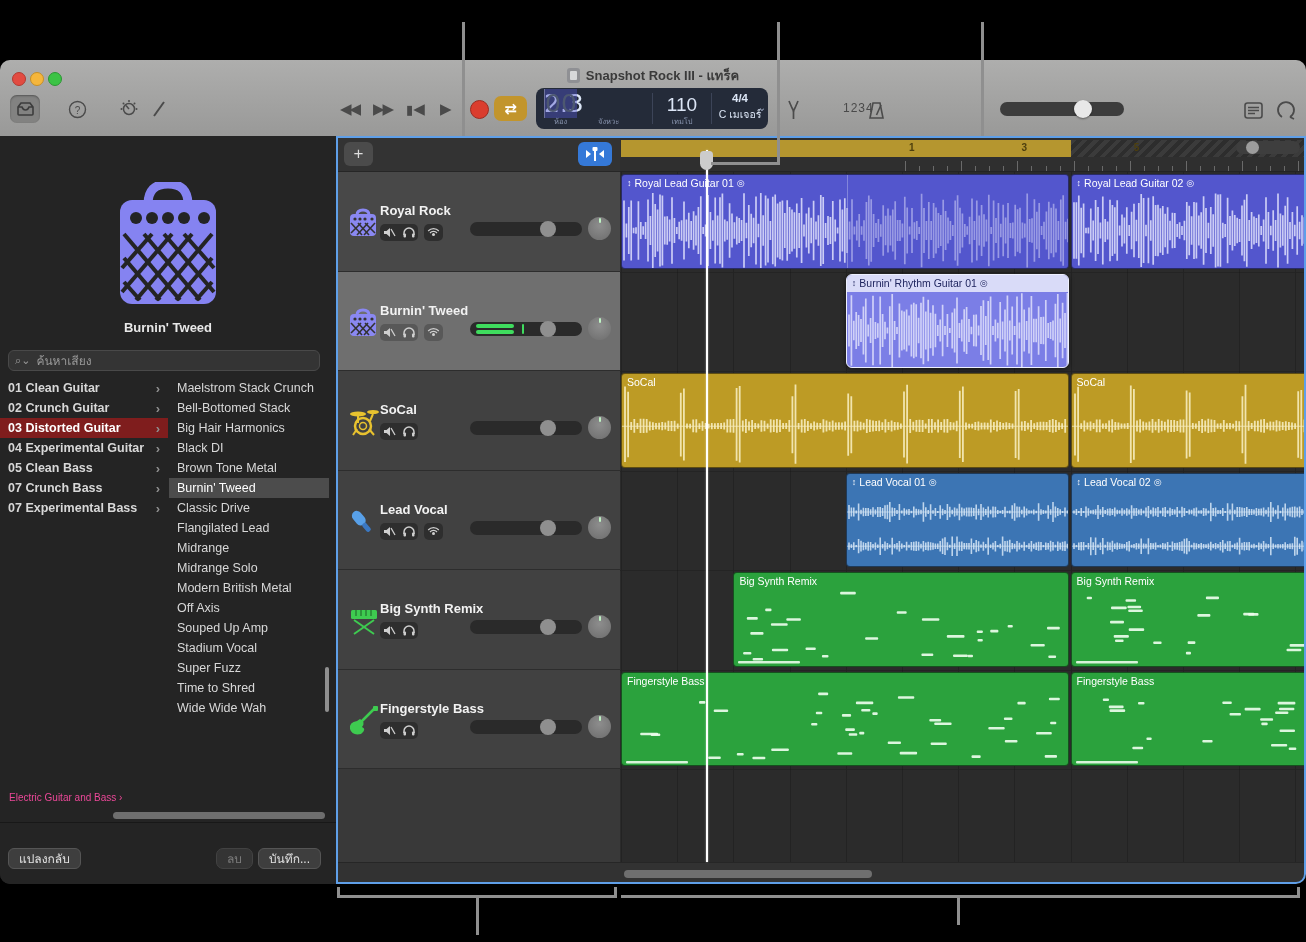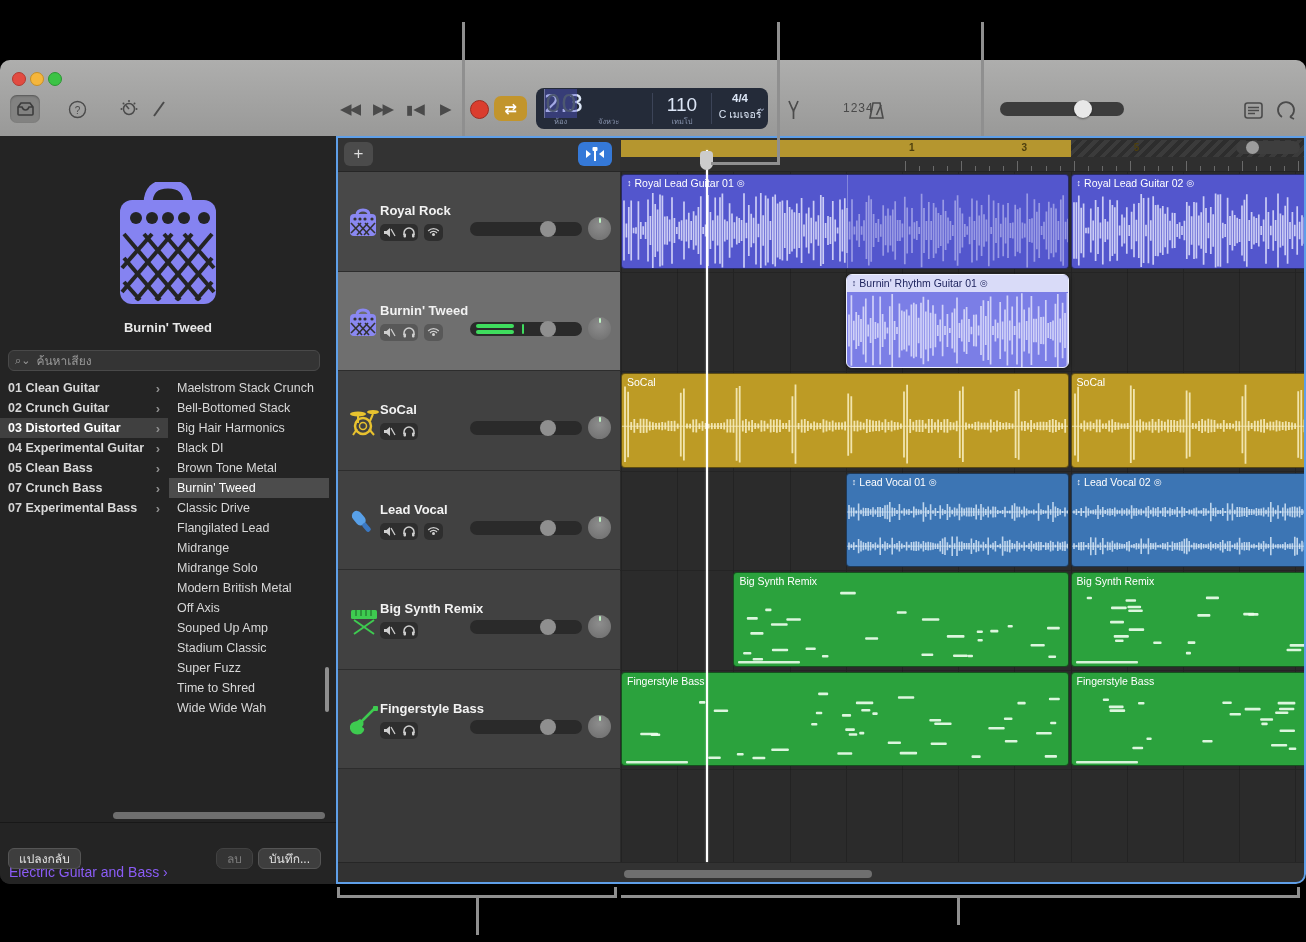--- a/index.html
+++ b/index.html
@@ -49,26 +49,26 @@
   #search{position:absolute;left:8px;top:214px;width:312px;height:21px;background:#343434;border:1px solid #494949;border-radius:6px;
           display:flex;align-items:center;padding:0 6px;box-sizing:border-box;gap:4px;}
   #search .mag{color:#9a9a9a;font-size:11px;}
   #search input{flex:1;background:transparent;border:none;outline:none;color:#bbb;font-size:12px;font-family:inherit;}
   #search input::placeholder{color:#9a9a9a;}
   #category-list{position:absolute;left:0;top:242px;width:168px;font-weight:bold;}
   #preset-list{position:absolute;left:169px;top:242px;width:160px;}
   .lib-row{height:20px;display:flex;align-items:center;padding:0 8px;font-size:12.5px;color:#d8d8d8;white-space:nowrap;}
   .lib-row .lab{flex:1;overflow:hidden;}
   .lib-row .chev{color:#8f8f8f;font-size:13px;}
-  #category-list .sel{background:#404040;color:#fff;}
+  #category-list .sel{background:#7f1d1d;color:#fff;}
   #preset-list .sel{background:#4c4c4c;color:#fff;}
   #preset-scroll{position:absolute;left:325px;top:531px;width:4px;height:45px;border-radius:2px;background:#8f8f8f;}
   #side-hscroll{position:absolute;left:113px;top:676px;width:212px;height:7px;border-radius:4px;background:#6e6e6e;}
   #side-footer-div{position:absolute;left:0;right:0;top:686px;height:1px;background:#181818;}
-  #breadcrumb{position:absolute;left:9px;top:728px;font-size:14px;color:#8b5cf6;}
+  #breadcrumb{position:absolute;left:9px;top:656px;font-size:10px;color:#ec4899;}
   .side-btn{position:absolute;top:712px;height:21px;border-radius:6px;background:#3e3e3e;border:1px solid #555;
             color:#e3e3e3;font-size:12px;display:flex;align-items:center;justify-content:center;padding:0 10px;box-sizing:border-box;}
   #btn-delete{background:#343434;border-color:#424242;color:#7d7d7d;}
   
   #tracks-area{position:absolute;left:336px;top:76px;width:970px;bottom:0;background:#2b2b2b;overflow:hidden;}
   #focus-ring{position:absolute;inset:0;border:2px solid #5f9fe8;border-radius:0 0 10px 0;z-index:50;pointer-events:none;}
   #tl-topbar{position:absolute;left:0;top:0;width:284px;height:36px;background:#333;border-bottom:1px solid #262626;box-sizing:border-box;}
   #add-track{position:absolute;left:8px;top:6px;width:29px;height:24px;background:#4b4b4b;border-radius:6px;
              color:#ddd;font-size:17px;display:flex;align-items:center;justify-content:center;}
   #catch-btn{position:absolute;left:242px;top:6px;width:34px;height:24px;background:#3579d8;border-radius:6px;
@@ -135,20 +135,24 @@
 <body>
 
 <div id="stage">
   <div id="window">
 
     <div id="toolbar">
       <div class="tl" style="left:12px;background:#e24b41;border:1px solid #b03a31;"></div>
       <div class="tl" style="left:30px;background:#f5b63c;border:1px solid #c68f27;"></div>
       <div class="tl" style="left:48px;background:#3bc345;border:1px solid #2c9634;"></div>
 
+      <div id="titlebar">
+        <span class="doc"></span>
+        <span id="title">Snapshot Rock III - แทร็ค</span>
+      </div>
 
       <div class="tbtn" id="lib-btn">
         <svg width="17" height="14" viewBox="0 0 17 14">
             <path d="M1 5 L4 1 H13 L16 5 V12 Q16 13 15 13 H2 Q1 13 1 12 Z M1 5 H5 Q6 8 8.5 8 Q11 8 12 5 H16" fill="none" stroke="currentColor" stroke-width="1.6"></path>
           </svg>
       </div>
       <div class="tbtn" style="left:66px;top:38px;width:22px;height:22px;font-size:15px;">
         <svg width="19" height="19" viewBox="0 0 19 19">
             <circle cx="9.5" cy="9.5" r="8" fill="none" stroke="currentColor" stroke-width="1.4"></circle>
             <text x="9.5" y="13.5" text-anchor="middle" font-size="10" fill="currentColor">?</text>
@@ -329,21 +333,21 @@
           <div class="lib-row">
             <span class="lab">Modern British Metal</span>
           </div>
           <div class="lib-row">
             <span class="lab">Off Axis</span>
           </div>
           <div class="lib-row">
             <span class="lab">Souped Up Amp</span>
           </div>
           <div class="lib-row">
-            <span class="lab">Stadium Classic</span>
+            <span class="lab">Stadium Vocal</span>
           </div>
           <div class="lib-row">
             <span class="lab">Super Fuzz</span>
           </div>
           <div class="lib-row">
             <span class="lab">Time to Shred</span>
           </div>
           <div class="lib-row">
             <span class="lab">Wide Wide Wah</span>
           </div>

